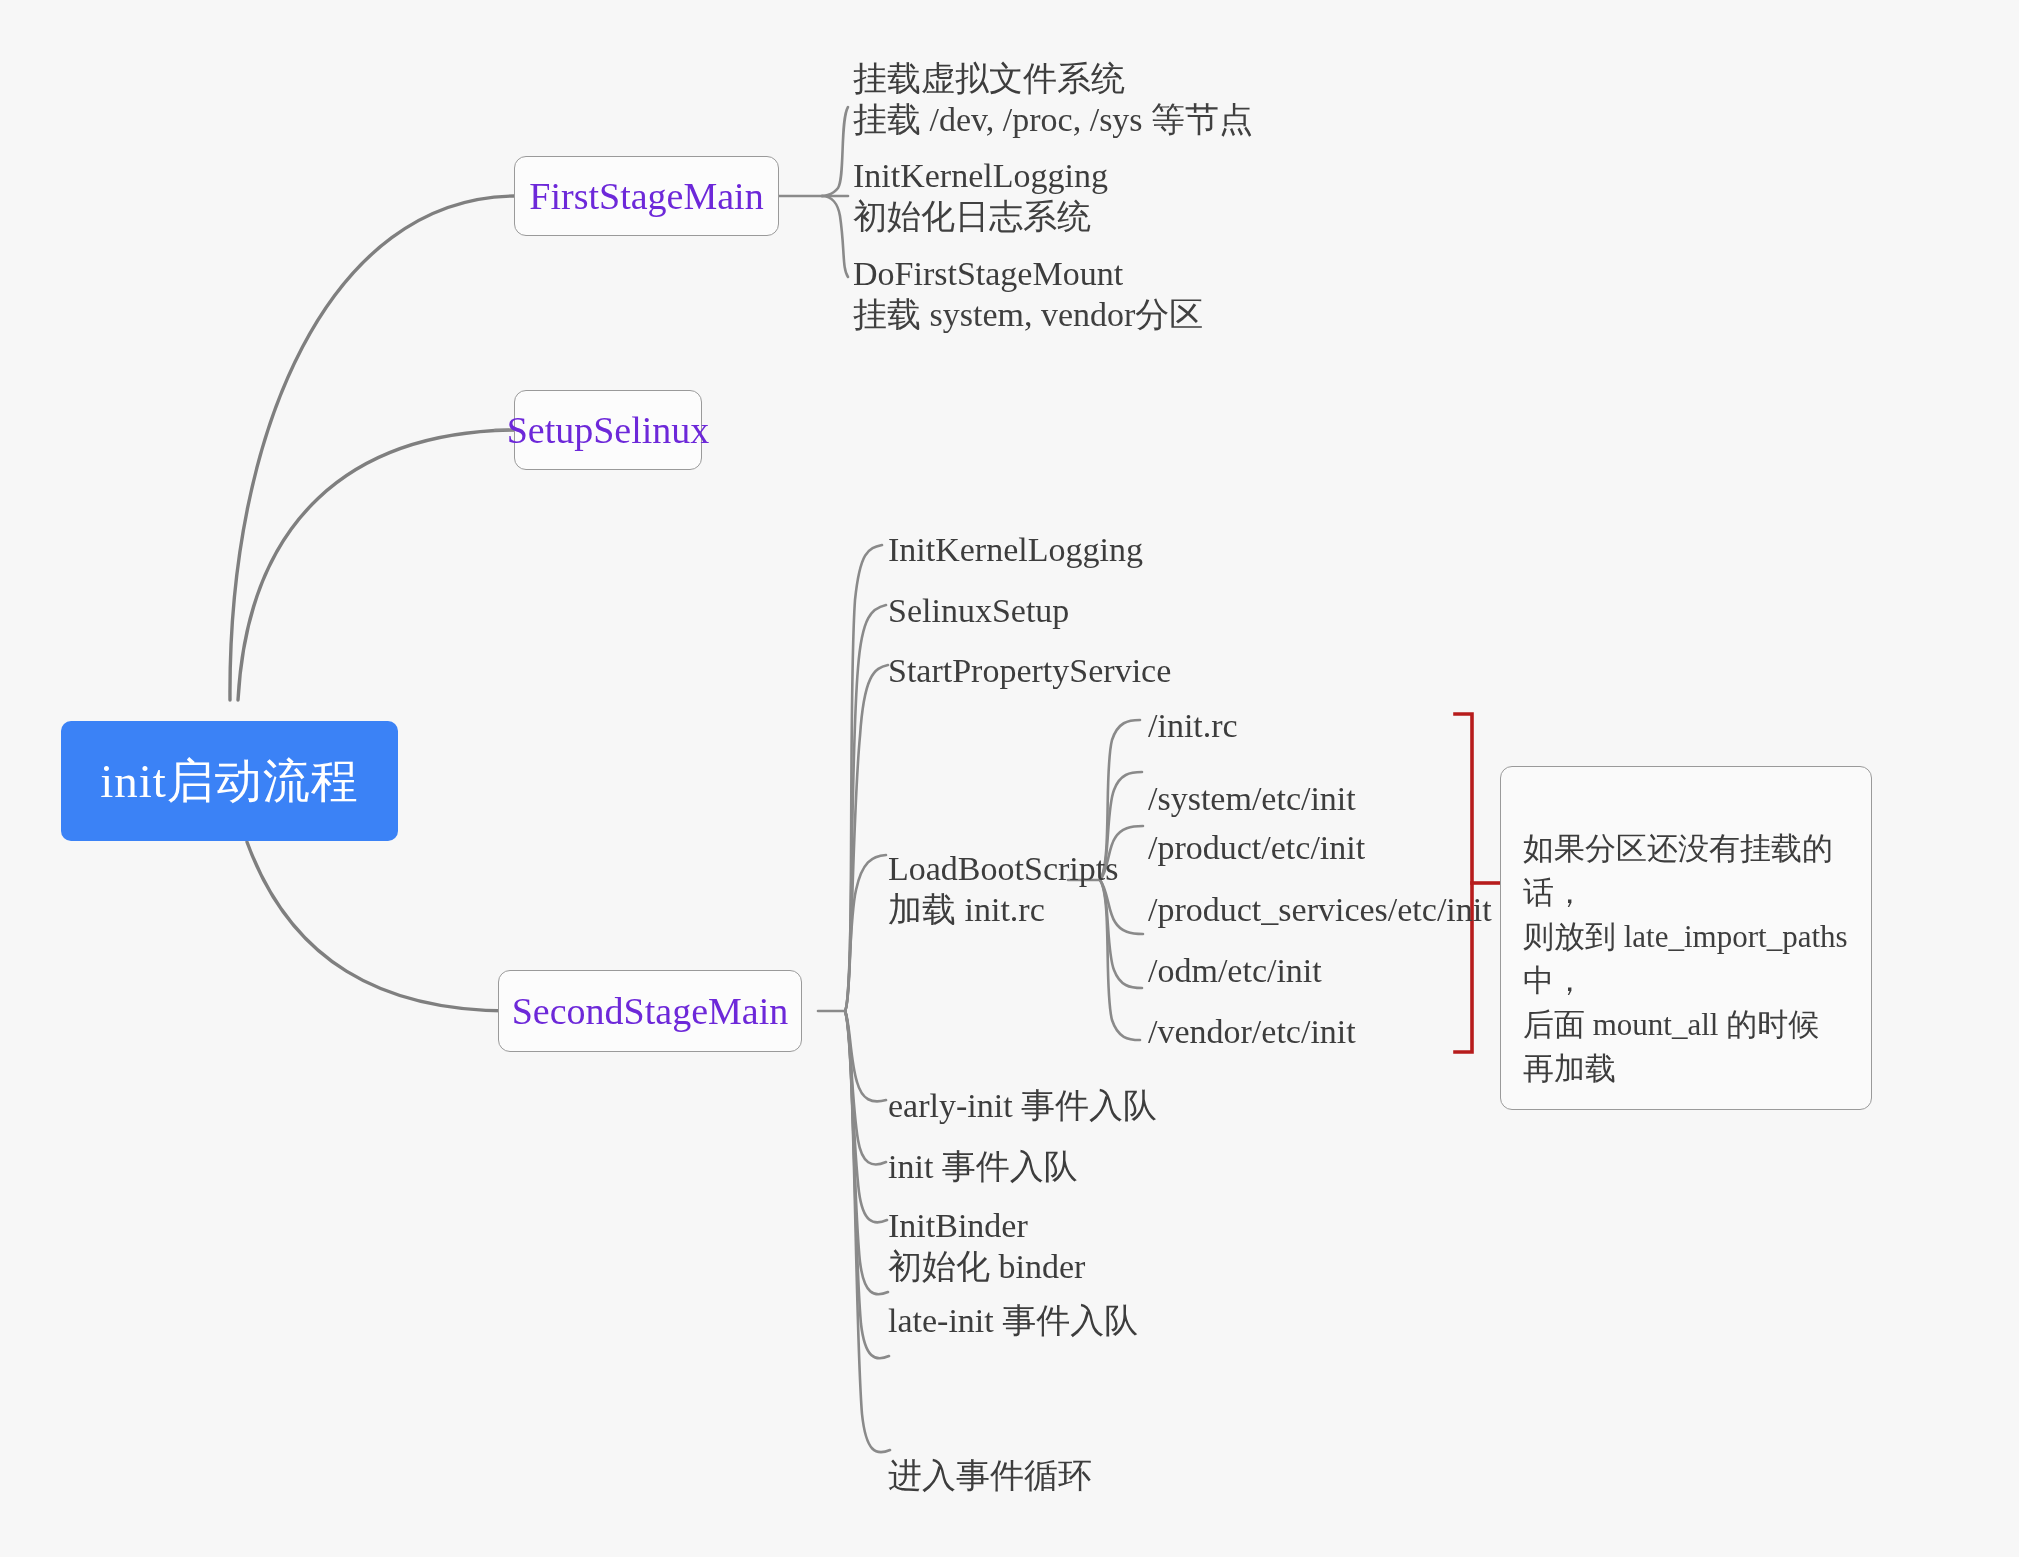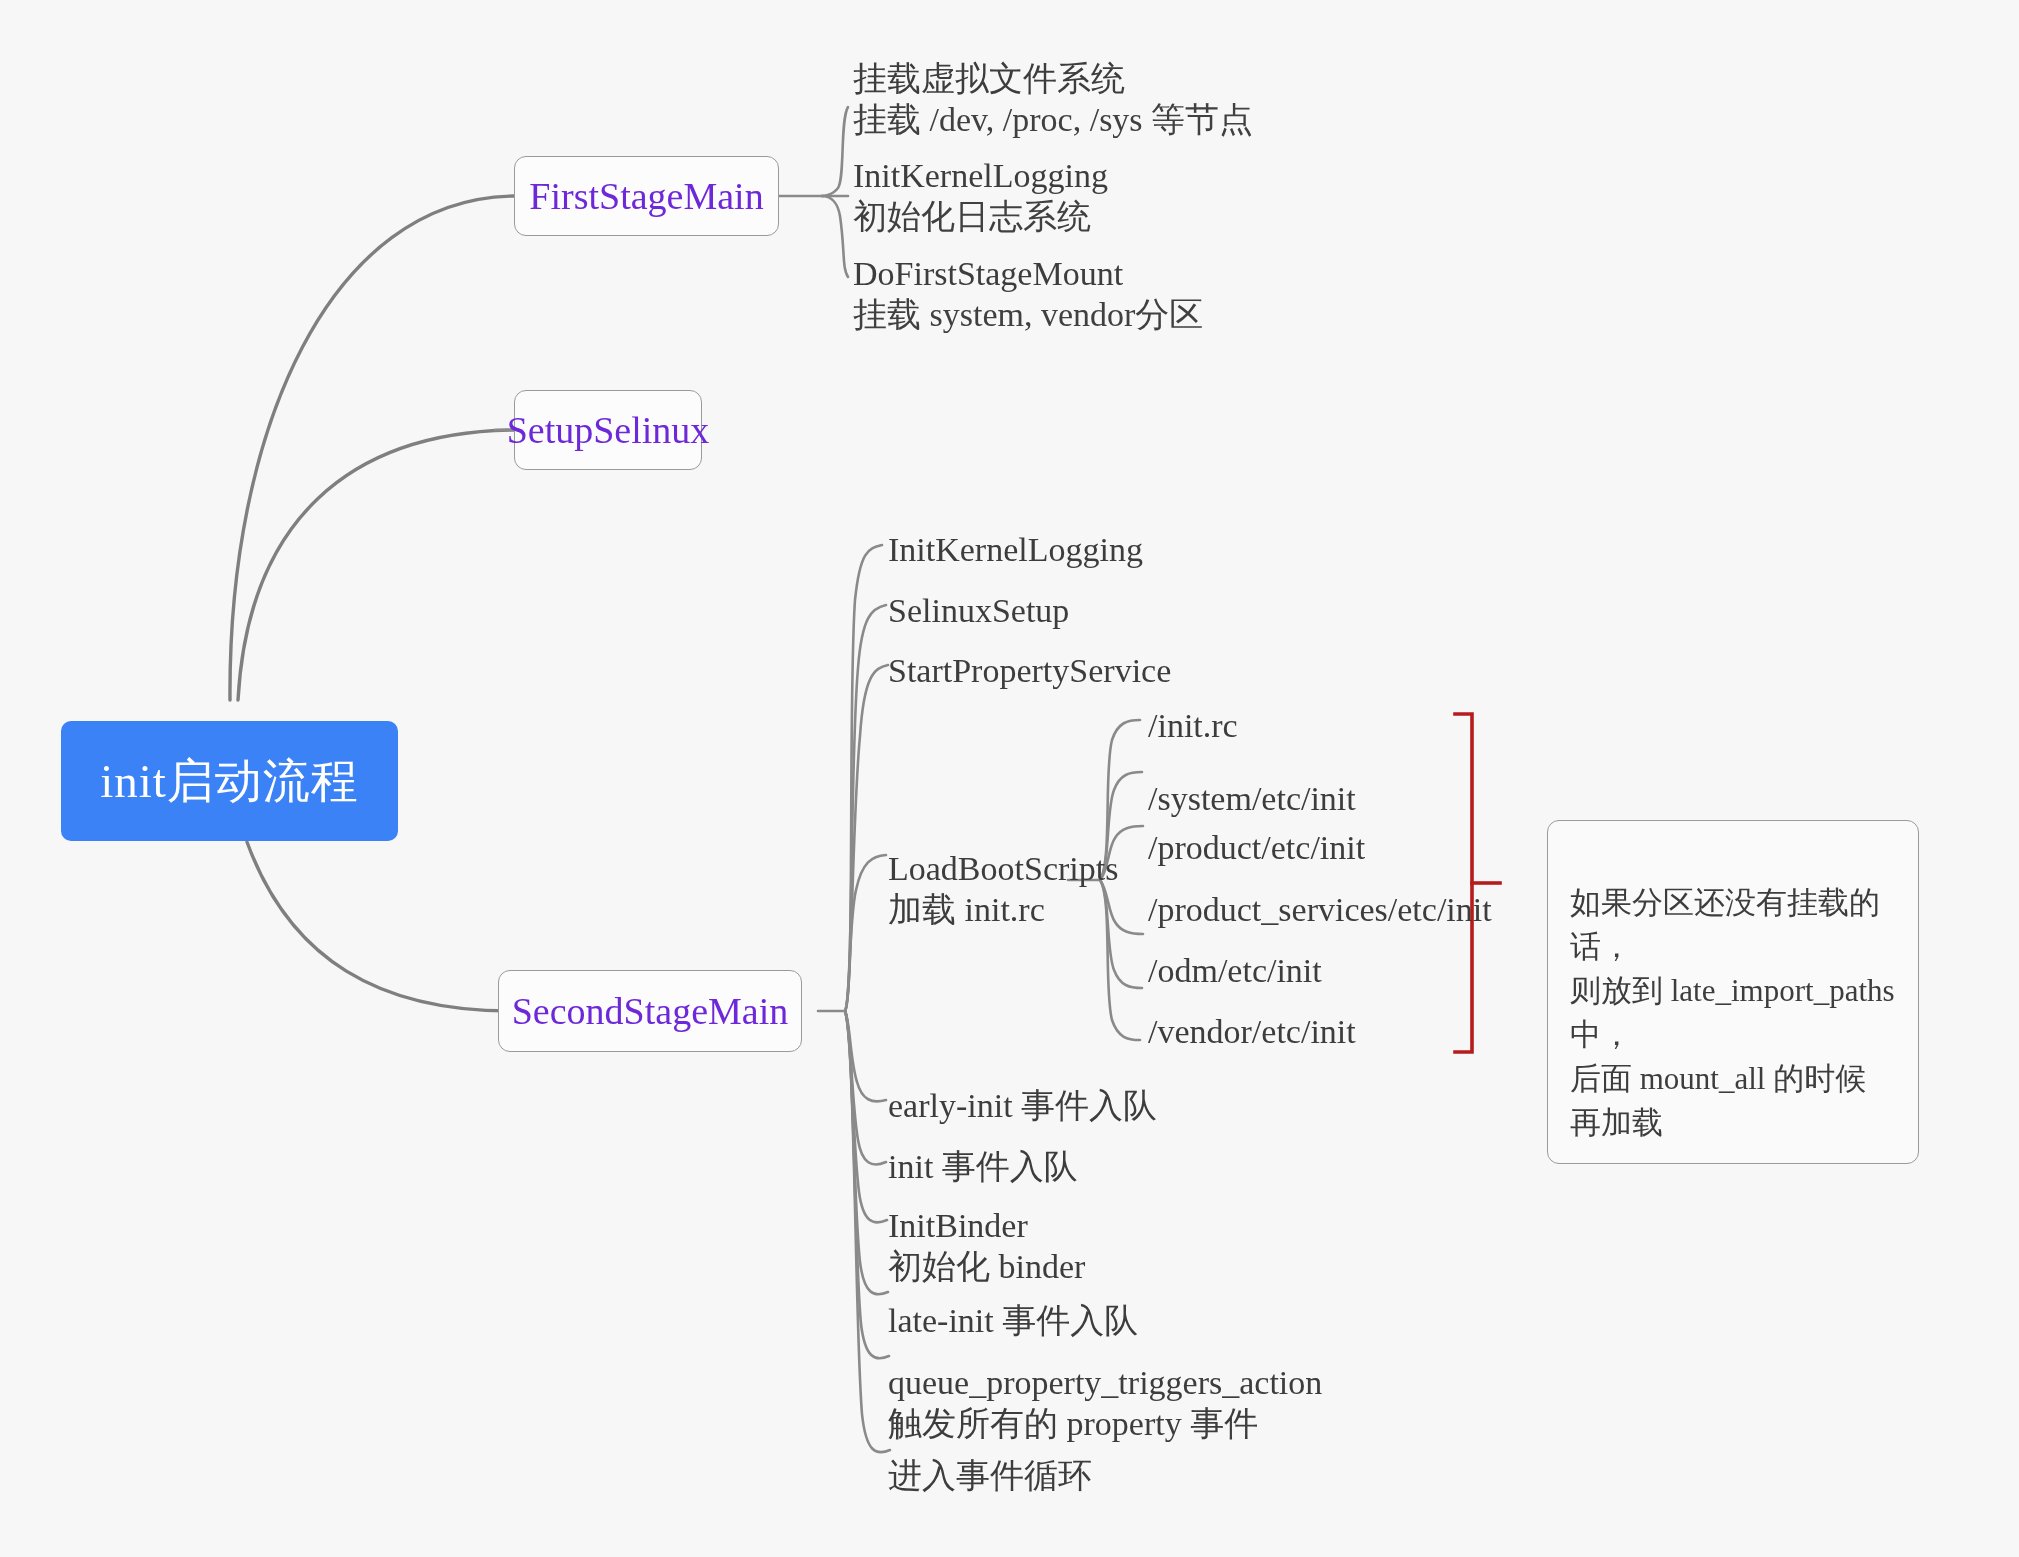--- a/index.html
+++ b/index.html
@@ -182,24 +182,20 @@
   <div class="leaf" style="left:888px; top:1146px;">
     <span>init 事件入队</span>
   </div>
   <div class="leaf" style="left:888px; top:1205px;">
     <span>InitBinder</span>
     <span class="plain2">初始化 binder</span>
   </div>
   <div class="leaf" style="left:888px; top:1300px;">
     <span>late-init 事件入队</span>
   </div>
-  <div class="leaf" style="left:888px; top:1362px;">
-    <span>queue_property_triggers_action</span>
-    <span class="plain2">触发所有的 property 事件</span>
-  </div>
   <div class="leaf" style="left:888px; top:1455px;">
     <span>进入事件循环</span>
   </div>
 
   <div class="leaf" style="left:1148px; top:705px;">
     <span>/init.rc</span>
   </div>
   <div class="leaf" style="left:1148px; top:746px;margin-top:32px;">
     <span>/system/etc/init</span>
   </div>
@@ -209,19 +205,19 @@
   <div class="leaf" style="left:1148px; top:889px;">
     <span>/product_services/etc/init</span>
   </div>
   <div class="leaf" style="left:1148px; top:950px;">
     <span>/odm/etc/init</span>
   </div>
   <div class="leaf" style="left:1148px; top:1011px;">
     <span>/vendor/etc/init</span>
   </div>
 
-  <div class="callout" style="left:1500px; top:820px; width:372px;margin-left:47px;">
+  <div class="callout" style="left:1500px; top:766px; width:372px;">
     <span>如果分区还没有挂载的话，
 则放到 late_import_paths 中，
 后面 mount_all 的时候再加载</span>
   </div>
 
 </div>
 
 </body></html>

